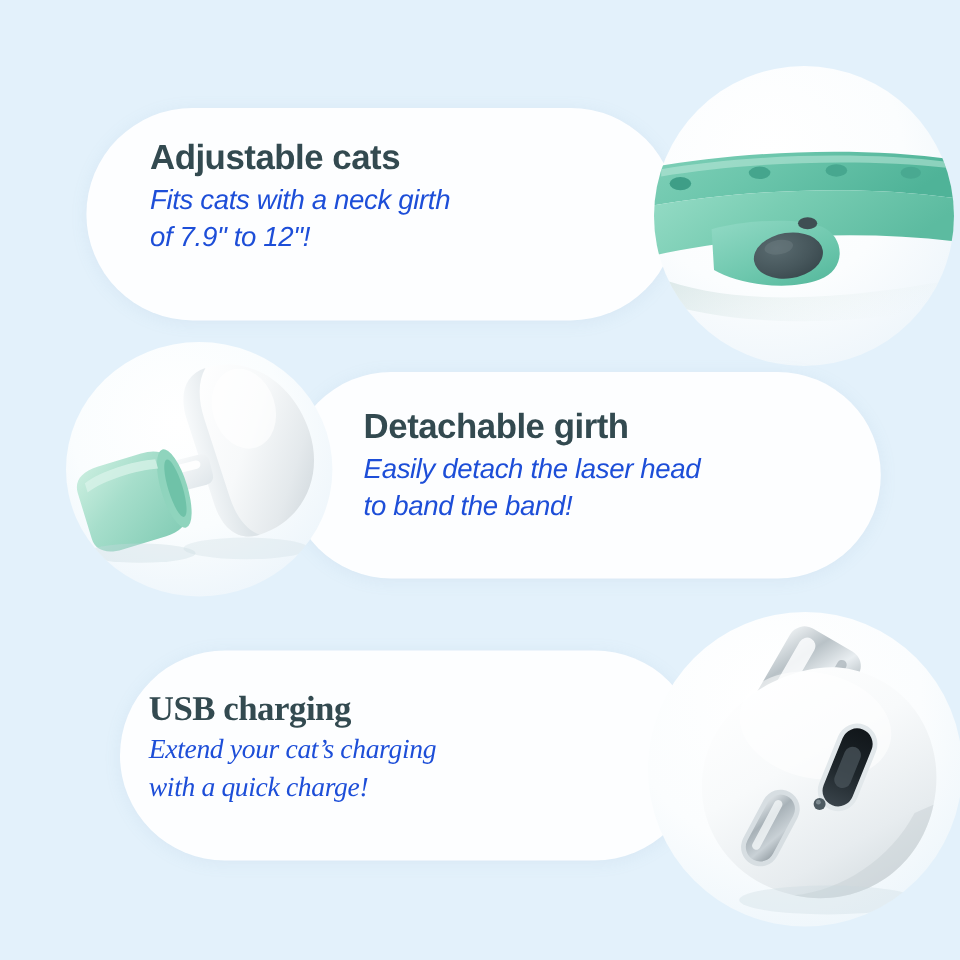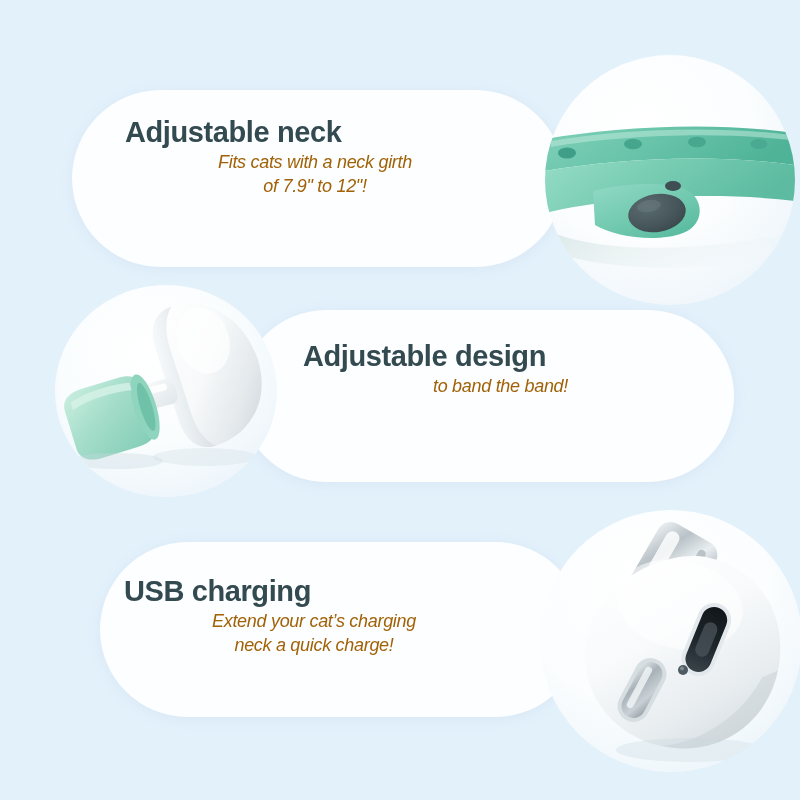--- a/index.html
+++ b/index.html
@@ -20,38 +20,37 @@
     border-radius:999px;
     box-shadow:0 2px 14px rgba(120,160,190,0.10);
   }
   .card-1 { left:72px;  top:90px;  width:492px; height:177px; }
   .card-2 { left:240px; top:310px; width:494px; height:172px; }
   .card-3 { left:100px; top:542px; width:483px; height:175px; }
 
   .text-block { position:absolute; }
   .tb-1 { left:125px; top:116px;  width:380px; }
   .tb-2 { left:303px; top:340px;  width:395px; }
-  .tb-3 { left:124px; top:575px;  width:380px; }
+  .tb-3 { left:124px; top:575px;  width:380px;font-family:Liberation Serif, serif; }
 
   .heading {
     font-size:29px;
     font-weight:bold;
     color:#334A50;
     letter-spacing:-0.4px;
     line-height:1.12;
     white-space:nowrap;
   }
   .subtitle {
-    font-size:18px;
+    font-size:23px;
     font-style:italic;
-    color:#a16207;
+    color:#1d4ed8;
     line-height:1.32;
     letter-spacing:-0.3px;
     margin-top:3px;
-    text-align:center;
   }
 
   
   .photo {
     position:absolute;
     border-radius:50%;
     overflow:hidden;
   }
   .photo-1 {
     left:545px; top:55px; width:250px; height:250px;
@@ -121,21 +120,21 @@
       <path d="M48 136 C78 128 120 126 140 134 C160 143 160 170 138 178 C112 188 70 182 50 170 Z" fill="url(#tipG)"></path>
 
       <ellipse cx="112" cy="158" rx="29" ry="19" transform="rotate(-9 112 158)" fill="url(#studG)"></ellipse>
       <ellipse cx="104" cy="151" rx="12" ry="6" transform="rotate(-9 104 151)" fill="#6E7E83" opacity="0.45"></ellipse>
 
       <ellipse cx="128" cy="131" rx="8" ry="5" fill="#3F4E53"></ellipse>
     </svg>
   </div>
 
   <div class="text-block tb-1">
-    <div class="heading">Adjustable neck</div>
+    <div class="heading">Adjustable cats</div>
     <div class="subtitle">
       <div>Fits cats with a neck girth</div>
       <div>of 7.9" to 12"!</div>
     </div>
   </div>
 
   <div class="card card-2"></div>
 
   <div class="photo photo-2">
     <svg viewBox="0 0 222 212" xmlns="http://www.w3.org/2000/svg">
@@ -184,22 +183,23 @@
 
         <path d="M22 106 C38 100 66 100 84 104 L84 112 C66 108 38 108 22 114 Z" fill="#DAF3E9" opacity="0.75"></path>
       </g>
 
       <ellipse cx="62" cy="176" rx="46" ry="8" fill="#C9D9E0" opacity="0.35"></ellipse>
       <ellipse cx="150" cy="172" rx="52" ry="9" fill="#C9D9E0" opacity="0.30"></ellipse>
     </svg>
   </div>
 
   <div class="text-block tb-2">
-    <div class="heading">Adjustable design</div>
+    <div class="heading">Detachable girth</div>
     <div class="subtitle">
+      <div>Easily detach the laser head</div>
       <div>to band the band!</div>
     </div>
   </div>
 
   <div class="card card-3"></div>
 
   <div class="photo photo-3">
     <svg viewBox="0 0 262 262" xmlns="http://www.w3.org/2000/svg">
       <defs>
         <linearGradient id="bodyG3" x1="0.1" y1="0.05" x2="0.9" y2="0.95">
@@ -258,17 +258,17 @@
       </g>
 
       <ellipse cx="150" cy="240" rx="74" ry="12" fill="#C7D6DE" opacity="0.30"></ellipse>
     </svg>
   </div>
 
   <div class="text-block tb-3">
     <div class="heading">USB charging</div>
     <div class="subtitle">
       <div>Extend your cat’s charging</div>
-      <div>neck a quick charge!</div>
+      <div>with a quick charge!</div>
     </div>
   </div>
 
 </div>
 
 </body></html>

